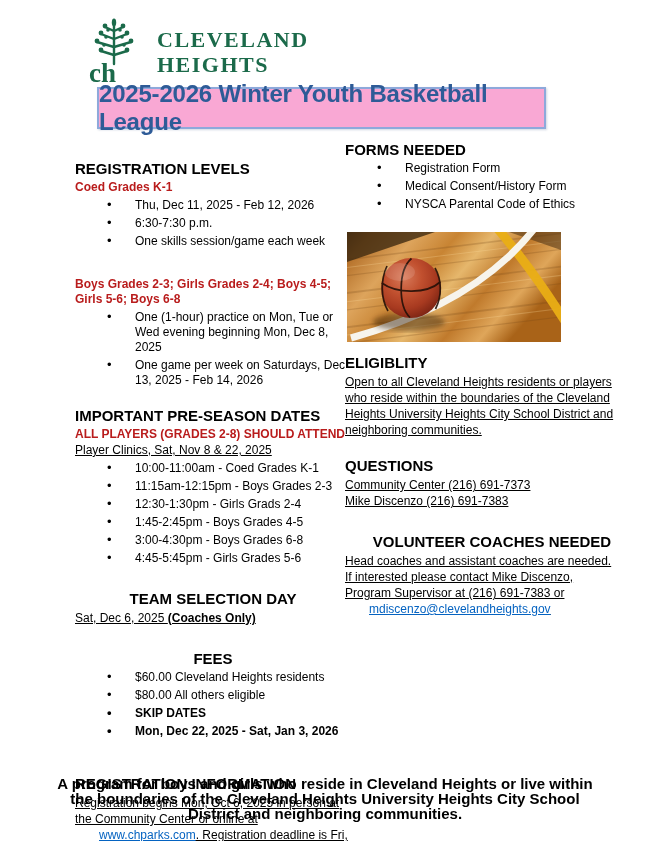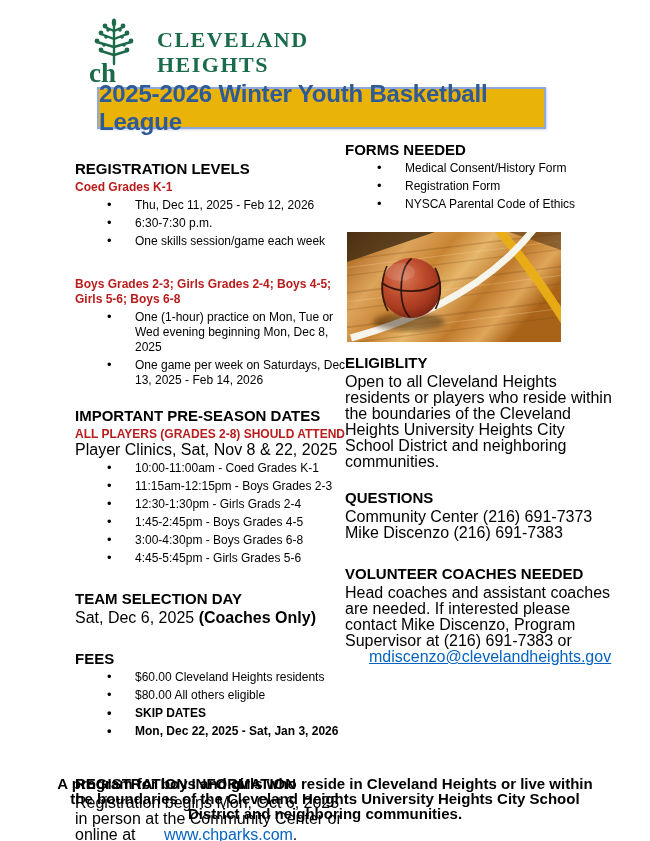--- a/index.html
+++ b/index.html
@@ -16,38 +16,38 @@
   .logo-wrap { position:absolute; left:88px; top:18px; width:54px; height:66px;text-decoration:underline; }
   .wordmark {
     position:absolute; left:157px; top:27px;
     font-family:"Liberation Serif", serif;
     color:#1B6A4A; font-weight:bold; font-size:22px; line-height:25px;
     letter-spacing:1.5px;
   }
   
   .banner {
     position:absolute; left:97px; top:87px; width:449px; height:42px;
-    border:2px solid #8EA9DB; background:#eab308;
+    border:2px solid #8EA9DB; background:#f9a8d4;
     box-shadow:1px 1px 2px rgba(120,140,170,.35);
     display:flex; align-items:center; justify-content:center;
   }
   .banner-title { color:#2E5B97; font-weight:bold; font-size:24px; letter-spacing:-0.2px; }
   
   .col { position:absolute; }
   .col-left  { left:75px;  top:160px; width:276px; }
   .col-right { left:345px; top:141px; width:294px; }
   .h-section { font-size:15px; font-weight:bold; color:#000; margin-bottom:3px; }
   .sub-bold  { font-size:12px; font-weight:bold; color:#b91c1c; line-height:15px; }
-  .body-text { font-size:16px; line-height:16px; color:#000; }
+  .body-text { font-size:12px; line-height:16px; color:#000;text-decoration:underline; }
   ul.bullets { list-style:none; margin:3px 0 0 0; padding-left:30px; }
   ul.bullets li { position:relative; padding-left:30px; margin-bottom:3px; font-size:12px; line-height:15px; color:#000; }
   ul.bullets li::before { content:"\2022"; position:absolute; left:2px; top:-1px; font-size:13px; color:#000; }
   li.li-big-bold  { font-weight:bold; font-size:14px; }
   li.li-bold      { font-weight:bold; font-size:12px; }
-  .gap-sm { margin-top:28px; } .gap-md { margin-top:19px; } .gap-lg { margin-top:24px; } .gap-xl { margin-top:36px; }
+  .gap-sm { margin-top:28px; } .gap-md { margin-top:19px; } .gap-lg { margin-top:24px;text-align:center; } .gap-xl { margin-top:36px; }
   a.link { color:#0563C1; text-decoration:underline; cursor:pointer;padding-left:24px; }
   
   .photo { width:214px; height:110px; margin:20px 0 12px 2px; display:block; }
   
   .footer {
     position:absolute; left:55px; top:776px; width:540px;
     text-align:center; font-weight:bold; font-size:15px; line-height:15px; color:#000;
   }
 </style>
 </head>
@@ -150,22 +150,22 @@
     <div class="body-text">
       <span>Registration begins Mon, Oct 6, 2025 in person at the Community Center or online at </span><a class="link">www.chparks.com</a><span>.  Registration deadline is Fri, Nov 28, 2025 or until age levels fill up.</span>
     </div>
   </div>
 
   <div class="col col-right">
 
     <div class="h-section">FORMS NEEDED</div>
     <ul class="bullets">
 
-    <li><span>Medical Consent/History Form</span></li>
-        <li><span>Registration Form</span></li>
+    <li><span>Registration Form</span></li>
+        <li><span>Medical Consent/History Form</span></li>
         <li><span>NYSCA Parental Code of Ethics</span></li>
       </ul>
 
     <svg class="photo" viewBox="0 0 214 110">
       <defs>
         <linearGradient id="wood" x1="0" y1="0" x2="1" y2="0.45">
           <stop offset="0" stop-color="#6b3c12"></stop>
           <stop offset="0.10" stop-color="#b5712a"></stop>
           <stop offset="0.28" stop-color="#dda45c"></stop>
           <stop offset="0.44" stop-color="#c88433"></stop>

